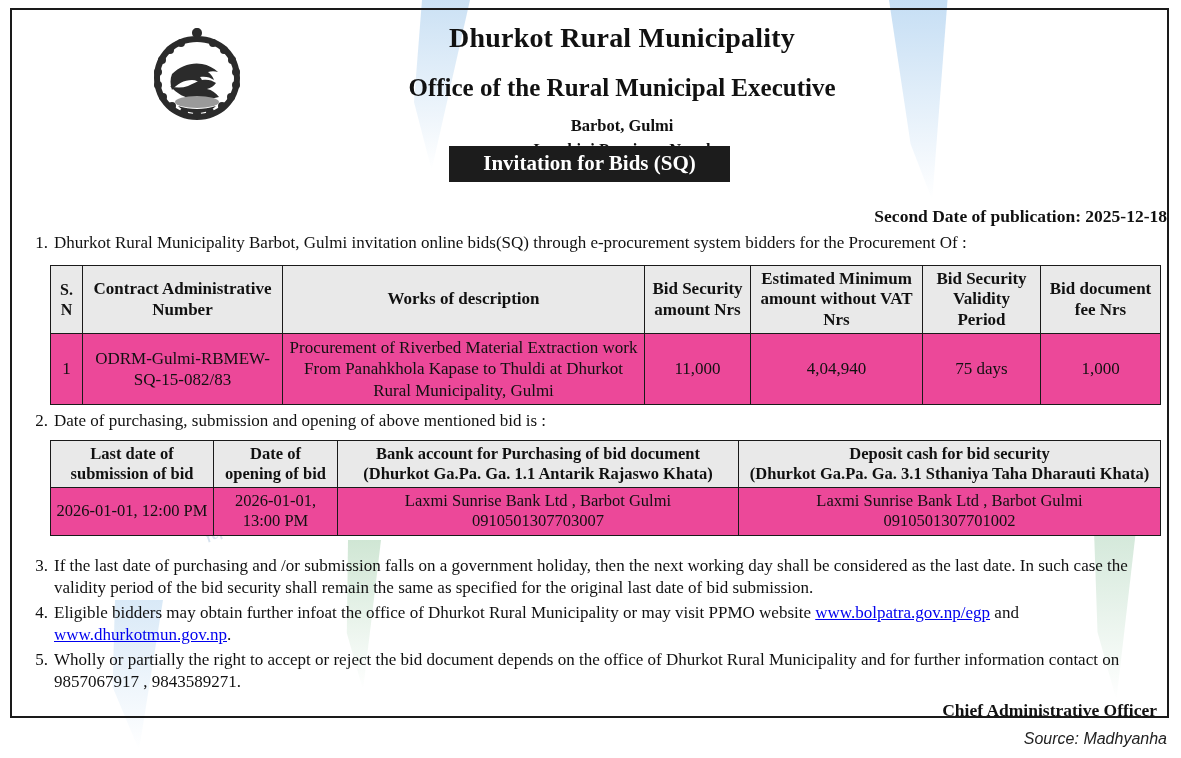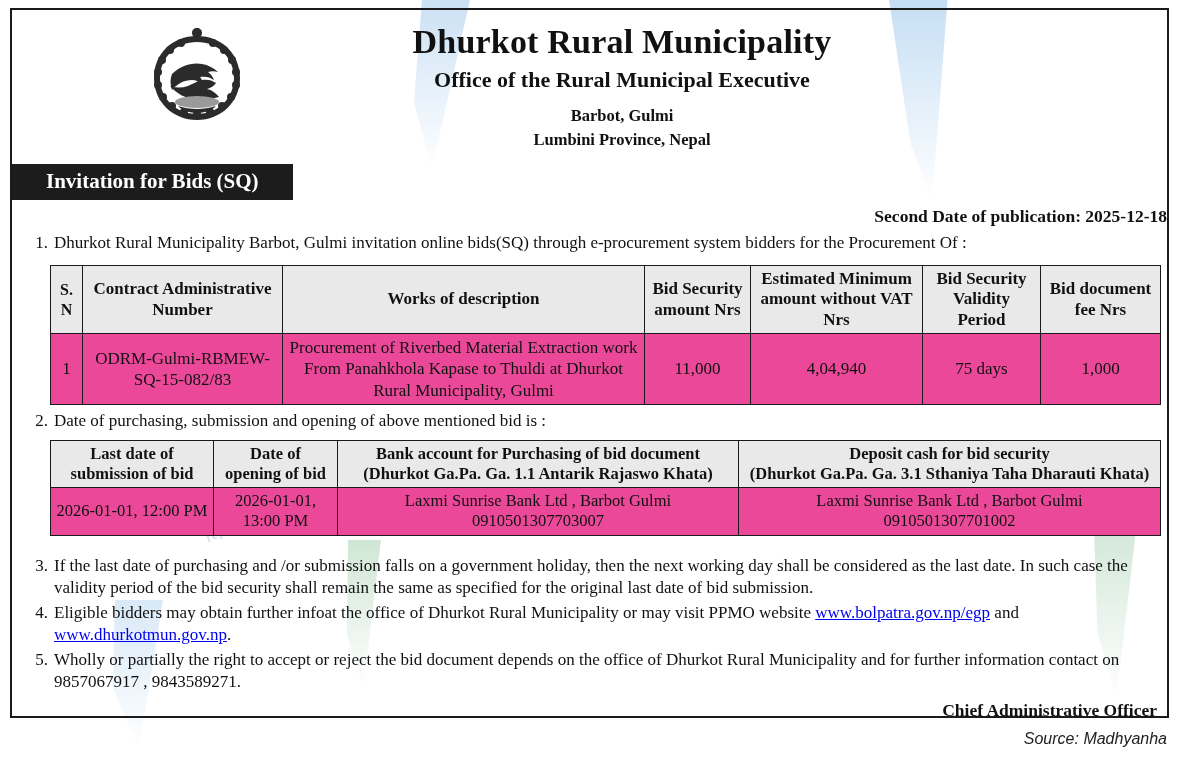--- a/index.html
+++ b/index.html
@@ -62,48 +62,48 @@
   }
   .head-block {
     position: absolute;
     left: 250px;
     top: 10px;
     width: 720px;
     text-align: center;
     z-index: 3;
   }
   .title1 {
-    font-size: 34px;
+    font-size: 28px;
     font-weight: bold;
     letter-spacing: 0.2px;
     line-height: 1.28;
   }
   .title2 {
-    font-size: 22px;
+    font-size: 25px;
     font-weight: bold;
     line-height: 1.3;
-    margin-top: 2px;
+    margin-top: 16px;
   }
   .subtitle {
     font-size: 16.5px;
     font-weight: bold;
     margin-top: 10px;
     line-height: 1.45;
   }
   .subtitle2 {
     font-size: 16.5px;
     font-weight: bold;
     line-height: 1.45;
   }
   .banner-wrap {
     position: absolute;
     left: 0;
-    top: 154px;
+    top: 136px;
     width: 100%;
-    text-align: left;
+    text-align: center;
     z-index: 3;
   }
   .banner {
     display: inline-block;
     background: #1c1c1c;
     color: #ffffff;
     font-size: 21px;
     font-weight: bold;
     padding: 5px 34px 7px 34px;
     line-height: 1.15;

